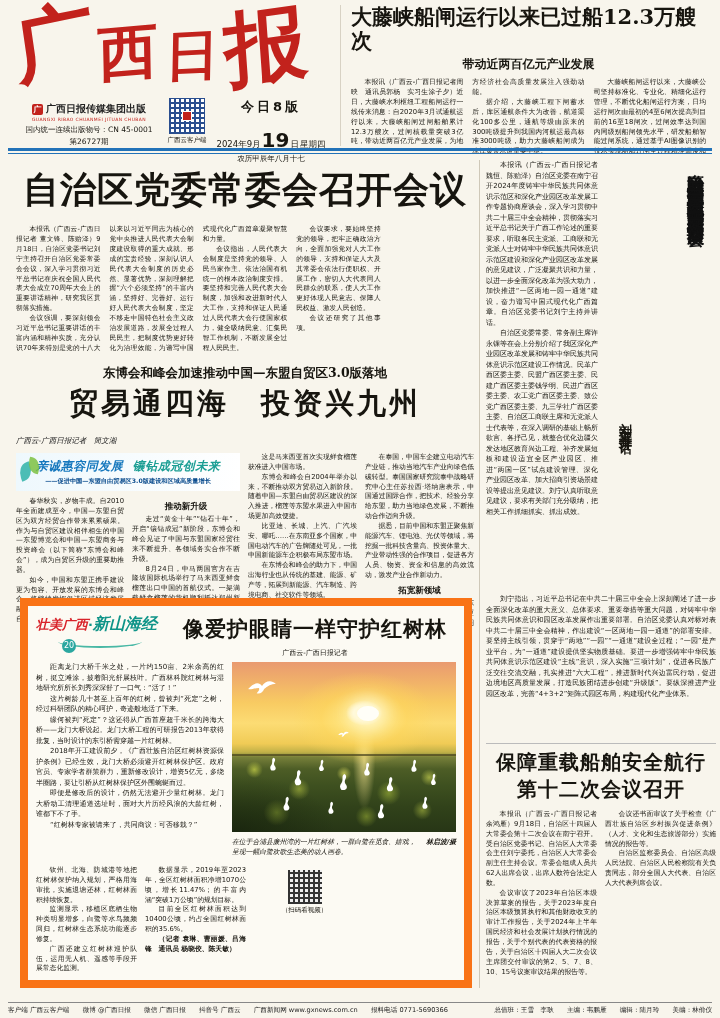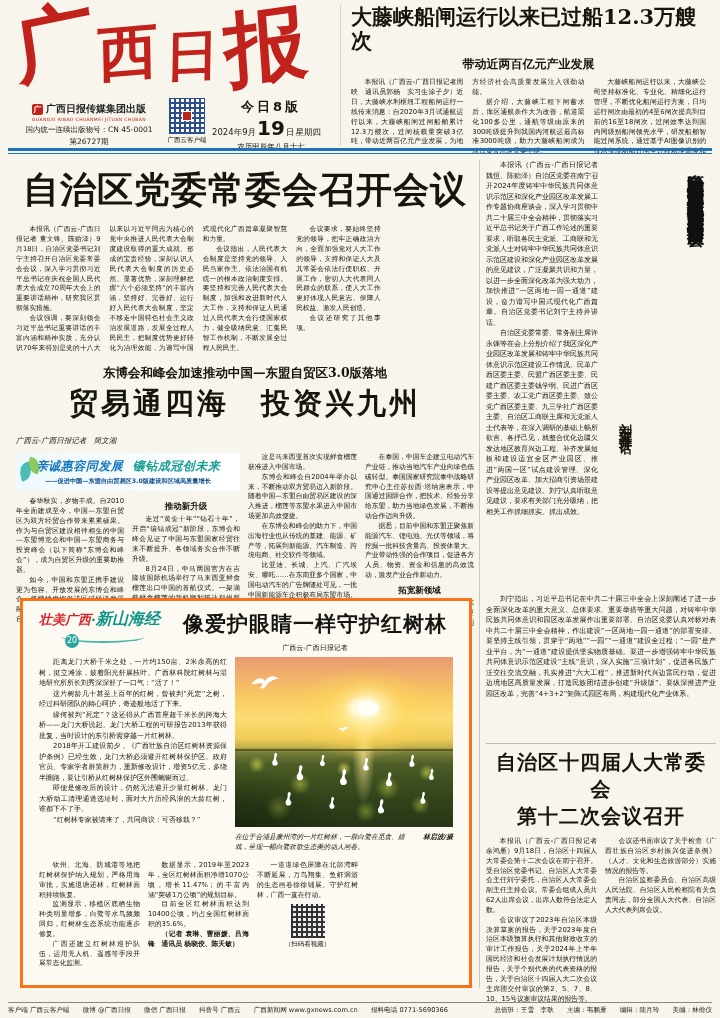--- a/index.html
+++ b/index.html
@@ -24,21 +24,21 @@
   .pub-issn{font-size:7.5px;margin-top:3px;}
   .pub-issue{font-size:7.5px;margin-top:2px;}
   .qr1{position:absolute;left:152px;top:96px;width:42px;text-align:center;}
   .qr-box{width:36px;height:36px;margin:0 auto;position:relative;
     background:repeating-linear-gradient(0deg,#2a4e8f 0 2px,transparent 2px 5px),
                repeating-linear-gradient(90deg,#2a4e8f 0 2px,#fff 2px 5px);}
   .qr-box::after{content:"";position:absolute;inset:13px;background:#c2221c;border:1px solid #fff;}
   .qr-cap{font-size:6.5px;margin-top:2px;}
   .dateblk{position:absolute;left:198px;top:96px;width:118px;text-align:center;}
   .edition{font-size:13px;font-weight:bold;letter-spacing:3px;}
-  .dateline{margin-top:3px;font-size:8.5px;display:flex;align-items:baseline;gap:1px;}
+  .dateline{margin-top:15px;font-size:8.5px;display:flex;align-items:baseline;justify-content:center;gap:1px;}
   .dateday{font-size:20px;font-weight:bold;line-height:.9;}
   .lunar{font-size:7.5px;margin-top:3px;}
   .toparts{position:absolute;left:326px;top:3px;width:366px;height:141px;padding-left:10px;border-left:1px solid #d8d2c4;box-sizing:border-box;}
   .top-h1{font-family:"DejaVu Serif",serif;font-size:21px;font-weight:bold;line-height:1.15;}
   .top-h2{font-size:12px;font-weight:bold;text-align:center;margin-top:3px;}
   .top-body{margin-top:5px;height:80px;column-count:3;column-gap:9px;column-fill:auto;overflow:hidden;font-size:6.8px;line-height:1.45;}
 
   #blue-rule{position:absolute;left:8px;top:148px;width:704px;height:6px;border-top:3px solid #2272b8;border-bottom:1px solid #2272b8;box-sizing:border-box;}
   #vdiv{position:absolute;left:479px;top:160px;height:828px;border-left:1px solid #cfc8b8;}
 
@@ -57,21 +57,21 @@
   .banner-s{font-size:6.2px;color:#0d4e8f;font-weight:bold;margin-top:2px;}
   .banner-art{position:absolute;left:2px;top:4px;width:26px;height:30px;}
   .leaf1{position:absolute;width:13px;height:17px;background:#2fb3a8;border-radius:80% 0 80% 0;transform:rotate(-20deg);left:1px;top:6px;opacity:.85;}
   .leaf2{position:absolute;width:12px;height:15px;background:#7cc142;border-radius:0 80% 0 80%;transform:rotate(15deg);left:10px;top:1px;opacity:.85;}
   .tg-cols{display:flex;gap:8px;margin-top:6px;height:134px;}
   .tcol{width:108px;font-size:6.8px;line-height:1.45;overflow:hidden;}
   .tg3,.tg4{width:109px;height:178px;font-size:6.8px;line-height:1.45;overflow:hidden;}
   .trade-grid h4{font-size:8.5px;}
 
   
-  #redbox{position:absolute;left:20px;top:598px;width:452px;height:390px;border:3px solid #f97316;background:#fcfaf3;padding:5px 16px;box-sizing:border-box;}
+  #redbox{position:absolute;left:20px;top:598px;width:452px;height:390px;border:8px solid #f97316;background:#fcfaf3;padding:5px 8px;box-sizing:border-box;}
   .rb-hdr{display:flex;height:48px;}
   .series{width:138px;position:relative;padding-top:3px;}
   .ser-1{color:#d8232a;font-weight:900;font-style:italic;font-size:13px;}
   .ser-dot{color:#0f9488;font-weight:900;font-size:13px;}
   .ser-2{color:#0f9488;font-weight:900;font-style:italic;font-size:16px;font-family:"DejaVu Serif",serif;}
   .ser-wave{width:84px;height:11px;border-bottom:2px solid #49b8a5;border-radius:0 0 50% 50%;margin-left:22px;}
   .badge{position:absolute;left:26px;top:28px;width:14px;height:14px;border-radius:50%;background:#2ba7a0;color:#fff;font-size:8px;text-align:center;line-height:14px;}
   .rb-title-wrap{flex:1;text-align:center;}
   .rb-h1{font-size:21px;font-weight:900;font-family:"DejaVu Serif",serif;letter-spacing:1px;margin-top:4px;}
   .rb-byline{font-size:7px;margin-top:5px;}
@@ -204,22 +204,22 @@
           <div class="tcol">
               <h4>推动新升级</h4>
               <p>走过“黄金十年”“钻石十年”，开启“镶钻成冠”新阶段，东博会和峰会见证了中国与东盟国家经贸往来不断提升、各领域务实合作不断升级。</p>
               <p>8月24日，中马两国官方在吉隆坡国际机场举行了马来西亚鲜食榴莲出口中国的首航仪式。一架满载鲜食榴莲的货机顺利抵达郑州新郑国际机场，经海关查验检疫合格后，快速分拨至全国各地。</p>
             </div>
         </div>
       </div>
       <div class="tg3">
           <p>这是马来西亚首次实现鲜食榴莲获准进入中国市场。</p>
           <p>东博会和峰会自2004年举办以来，不断推动双方贸易迈入新阶段。随着中国—东盟自由贸易区建设的深入推进，榴莲等东盟水果进入中国市场更加高效便捷。</p>
+          <p>比亚迪、长城、上汽、广汽埃安、哪吒……在东南亚多个国家，中国电动汽车的广告牌随处可见，一批中国新能源车企积极布局东盟市场。</p>
           <p>在东博会和峰会的助力下，中国出海行业也从传统的基建、能源、矿产等，拓展到新能源、汽车制造、跨境电商、社交软件等领域。</p>
-          <p>比亚迪、长城、上汽、广汽埃安、哪吒……在东南亚多个国家，中国电动汽车的广告牌随处可见，一批中国新能源车企积极布局东盟市场。</p>
         </div>
       <div class="tg4">
           <p>在泰国，中国车企建立电动汽车产业链，推动当地汽车产业向绿色低碳转型。泰国国家研究院泰中战略研究中心主任苏拉西·塔纳唐表示，中国通过国际合作，把技术、经验分享给东盟，助力当地绿色发展，不断推动合作迈向升级。</p>
           <p>据悉，目前中国和东盟正聚焦新能源汽车、锂电池、光伏等领域，将挖掘一批科技含量高、投资体量大、产业带动性强的合作项目，促进各方人员、物资、资金和信息的高效流动，激发产业合作新动力。</p>
           <h4>拓宽新领域</h4>
           <p>在位于南宁五象新区的中国—东盟信息港数字经济展示中心，多块巨幅显示屏上，各类电子表格、三维图像与实时场景不断交汇闪现。</p>
         </div>
     </div>
   </div>
 
@@ -303,44 +303,41 @@
           <p>钦州、北海、防城港等地把红树林保护纳入规划，严格用海审批，实施退塘还林，红树林面积持续恢复。</p>
           <p>监测显示，移植区底栖生物种类明显增多，白鹭等水鸟频频回归，红树林生态系统功能逐步修复。</p>
           <p>广西还建立红树林巡护队伍，运用无人机、遥感等手段开展常态化监测。</p>
         </div>
       <div class="rcol">
           <p>数据显示，2019年至2023年，全区红树林面积净增1070公顷，增长11.47%；的丰富内涵“突破1万公顷”的规划目标。</p>
           <p>目前全区红树林面积达到10400公顷，约占全国红树林面积的35.6%。</p>
           <p class="bd">（记者 袁琳、曹丽媛、吕海锋　通讯员 杨晓佼、陈天敏）</p>
         </div>
       <div class="rcol">
-        <div>
-            <p>一道道绿色屏障在北部湾畔不断延展，万鸟翔集、鱼虾洄游的生态画卷徐徐铺展。守护红树林，广西一直在行动。</p>
-          </div>
         <div class="qr2"></div>
         <div class="qr2-label">（扫码看视频）</div>
       </div>
     </div>
   </div>
 
   <div id="rcolm">
     <div class="sym-top">
       <div class="sym-body-top">
           <p>本报讯（广西云-广西日报记者魏恒、陈贻泽）自治区党委在南宁召开2024年度铸牢中华民族共同体意识示范区和深化产业园区改革发展工作专题协商座谈会，深入学习贯彻中共二十届三中全会精神，贯彻落实习近平总书记关于广西工作论述的重要要求，听取各民主党派、工商联和无党派人士对铸牢中华民族共同体意识示范区建设和深化产业园区改革发展的意见建议，广泛凝聚共识和力量，以进一步全面深化改革为强大动力，加快推进“一区两地一园一通道”建设，奋力谱写中国式现代化广西篇章。自治区党委书记刘宁主持并讲话。</p>
           <p>自治区党委常委、常务副主席许永锞等在会上分别介绍了我区深化产业园区改革发展和铸牢中华民族共同体意识示范区建设工作情况。民革广西区委主委、民盟广西区委主委、民建广西区委主委钱学明、民进广西区委主委、农工党广西区委主委、致公党广西区委主委、九三学社广西区委主委、自治区工商联主席和无党派人士代表等，在深入调研的基础上畅所欲言、各抒己见，就整合优化边疆欠发达地区教育兴边工程、补齐发展短板和建设适宜全区产业园区、推进“两国一区”试点建设管理、深化产业园区改革、加大招商引资场景建设等提出意见建议。刘宁认真听取意见建议，要求有关部门充分吸纳，把相关工作抓细抓实、抓出成效。</p>
         </div>
       <div class="sym-spk">刘宁主持并讲话</div>
       <div class="sym-h1">自治区党委召开铸牢中华民族共同体意识示范区和深化产业园区改革发展工作专题协商座谈会</div>
     </div>
     <div class="sym-bot">
         <p>刘宁指出，习近平总书记在中共二十届三中全会上深刻阐述了进一步全面深化改革的重大意义、总体要求、重要举措等重大问题，对铸牢中华民族共同体意识和园区改革发展作出重要部署。自治区党委认真对标对表中共二十届三中全会精神，作出建设“一区两地一园一通道”的部署安排。要坚持主线引领，贯穿于“两地”“一园”“一通道”建设全过程；“一园”是产业平台，为“一通道”建设提供坚实物质基础。要进一步增强铸牢中华民族共同体意识示范区建设“主线”意识，深入实施“三项计划”，促进各民族广泛交往交流交融，扎实推进“六大工程”，推进新时代兴边富民行动，促进边境地区高质量发展，打造民族团结进步创建“升级版”。要纵深推进产业园区改革，完善“4+3+2”矩阵式园区布局，构建现代化产业体系。</p>
       </div>
     <div class="npc-sep"></div>
     <div class="npc-h1">
-      <div>自治区十四届人大常委会</div>
+      <div>保障重载船舶安全航行</div>
       <div>第十二次会议召开</div>
     </div>
     <div class="npc-body">
         <p>本报讯（广西云-广西日报记者余鸿雁）9月18日，自治区十四届人大常委会第十二次会议在南宁召开。受自治区党委书记、自治区人大常委会主任刘宁委托，自治区人大常委会副主任主持会议。常委会组成人员共62人出席会议，出席人数符合法定人数。</p>
         <p>会议审议了2023年自治区本级决算草案的报告，关于2023年度自治区本级预算执行和其他财政收支的审计工作报告，关于2024年上半年国民经济和社会发展计划执行情况的报告，关于个别代表的代表资格的报告，关于自治区十四届人大二次会议主席团交付审议的第2、5、7、8、10、15号议案审议结果的报告等。</p>
         <p>会议还书面审议了关于检查《广西壮族自治区乡村振兴促进条例》（人才、文化和生态旅游部分）实施情况的报告等。</p>
         <p>自治区监察委员会、自治区高级人民法院、自治区人民检察院有关负责同志，部分全国人大代表、自治区人大代表列席会议。</p>
       </div>
   </div>
 

